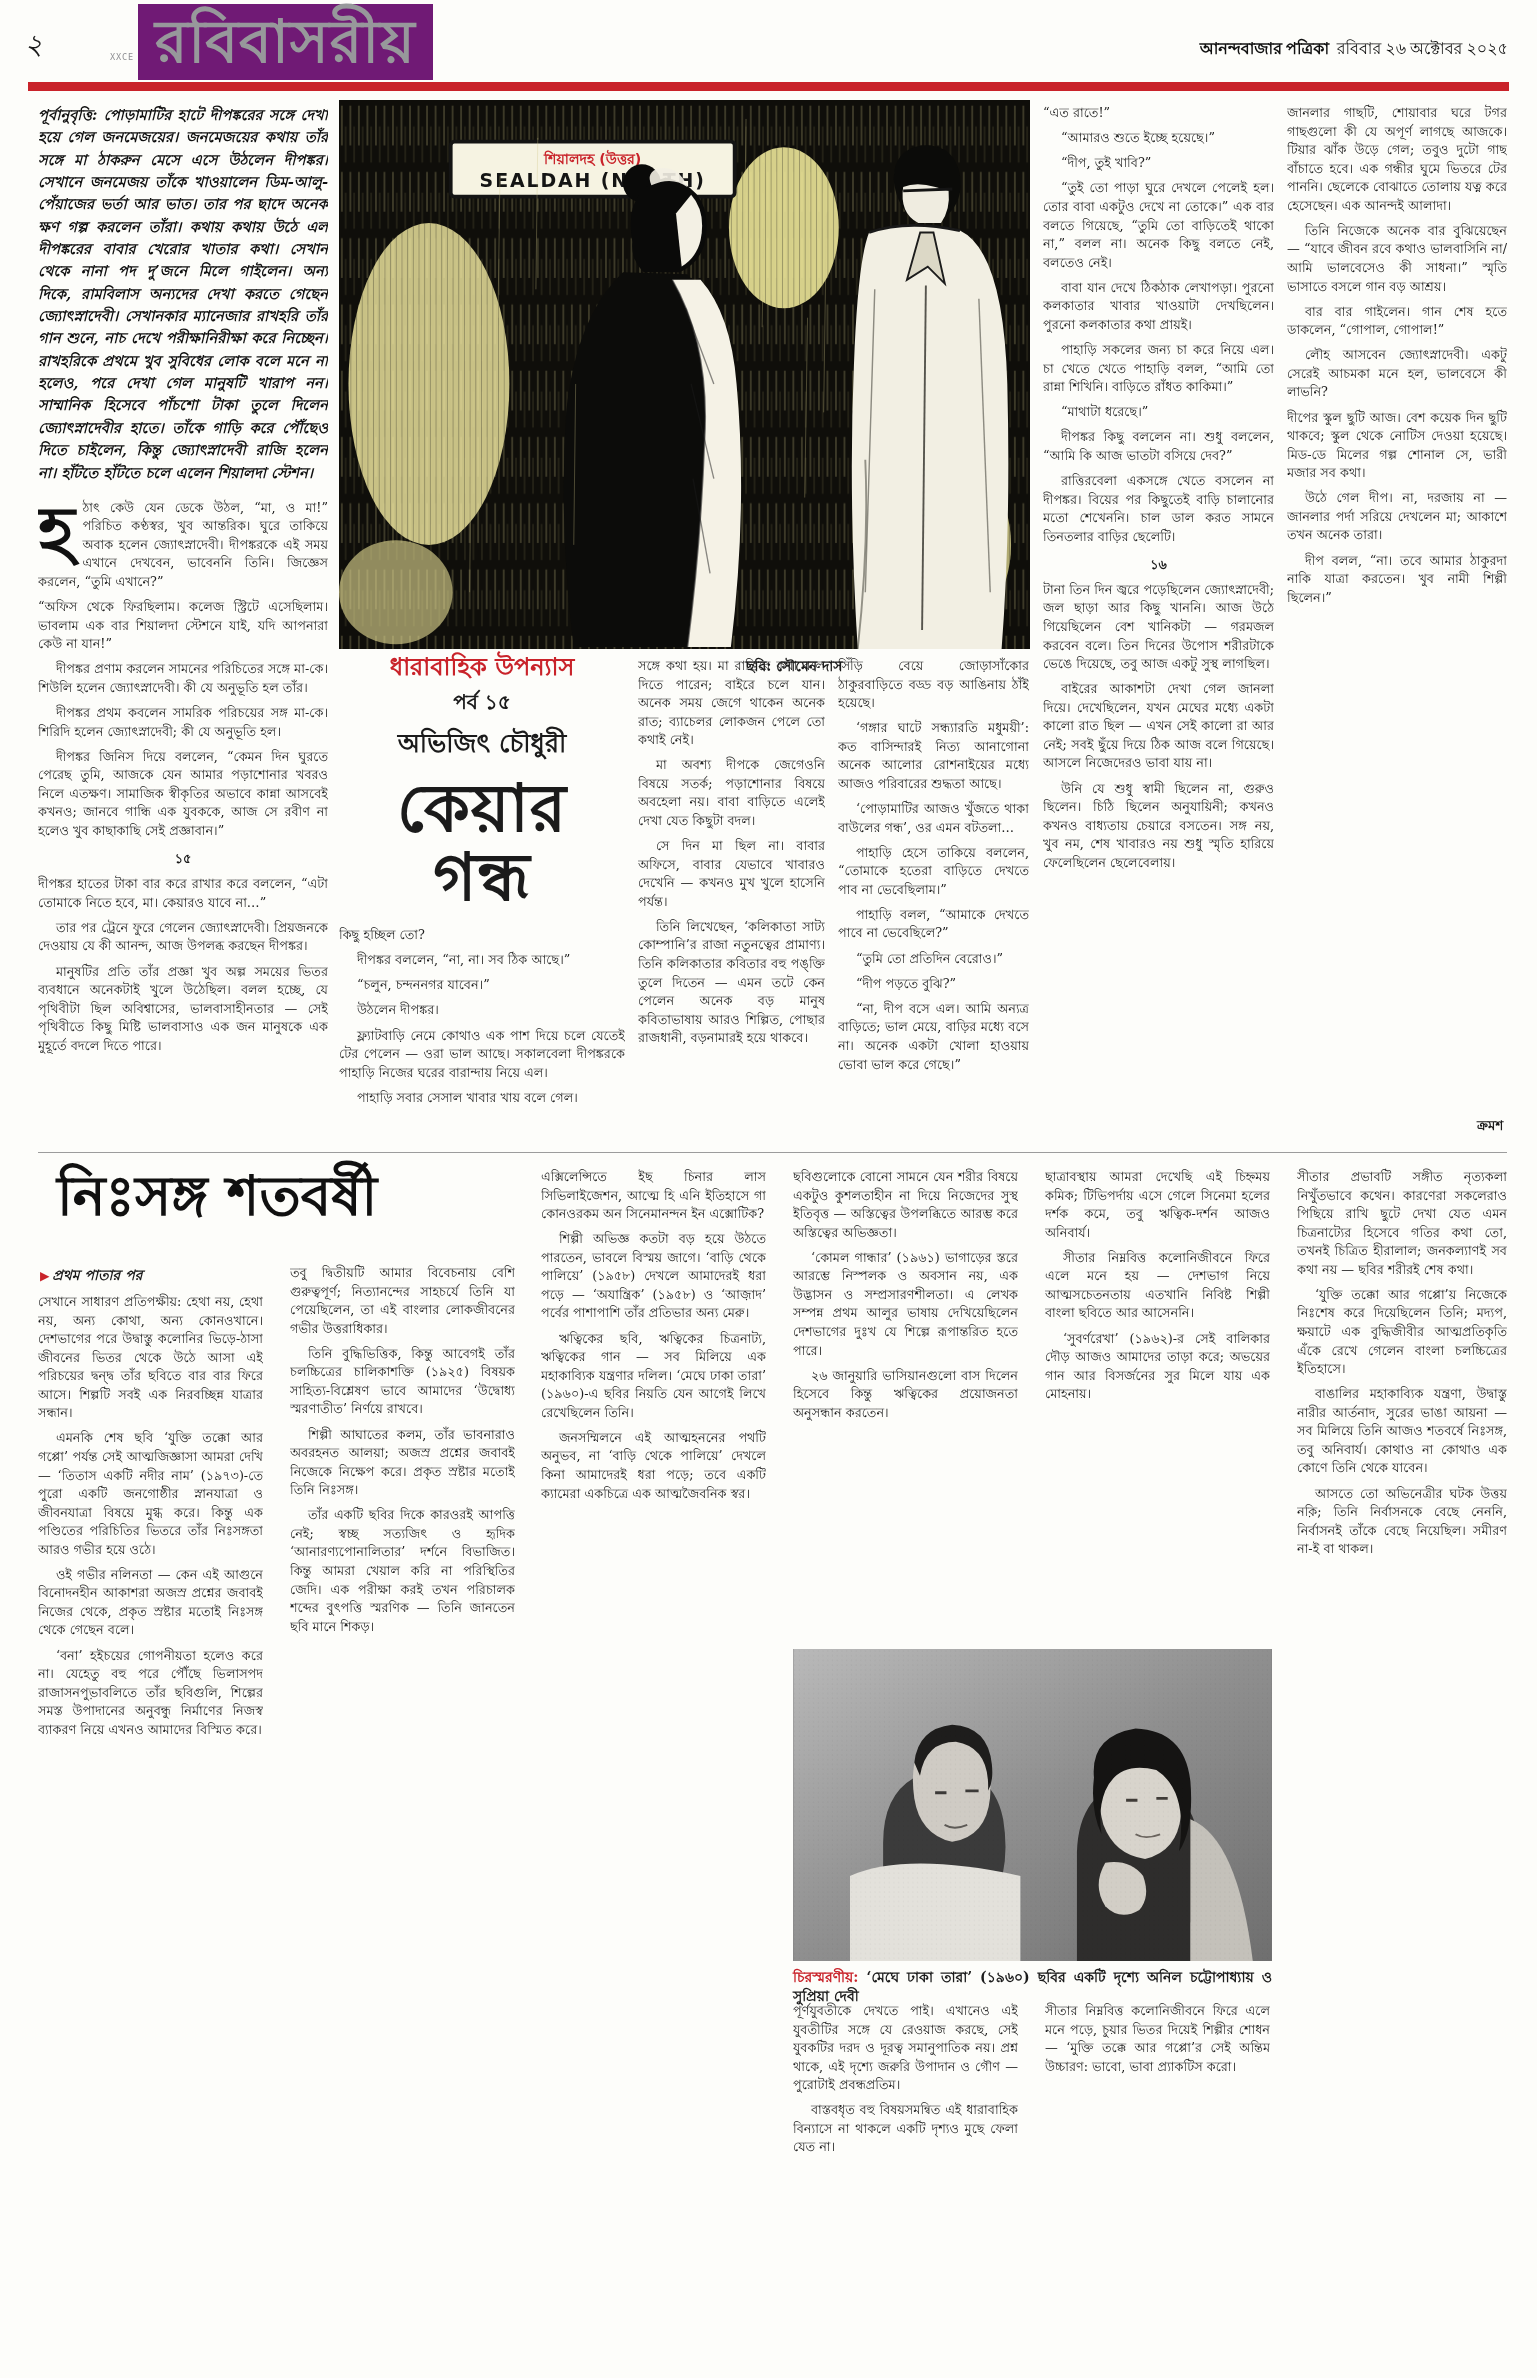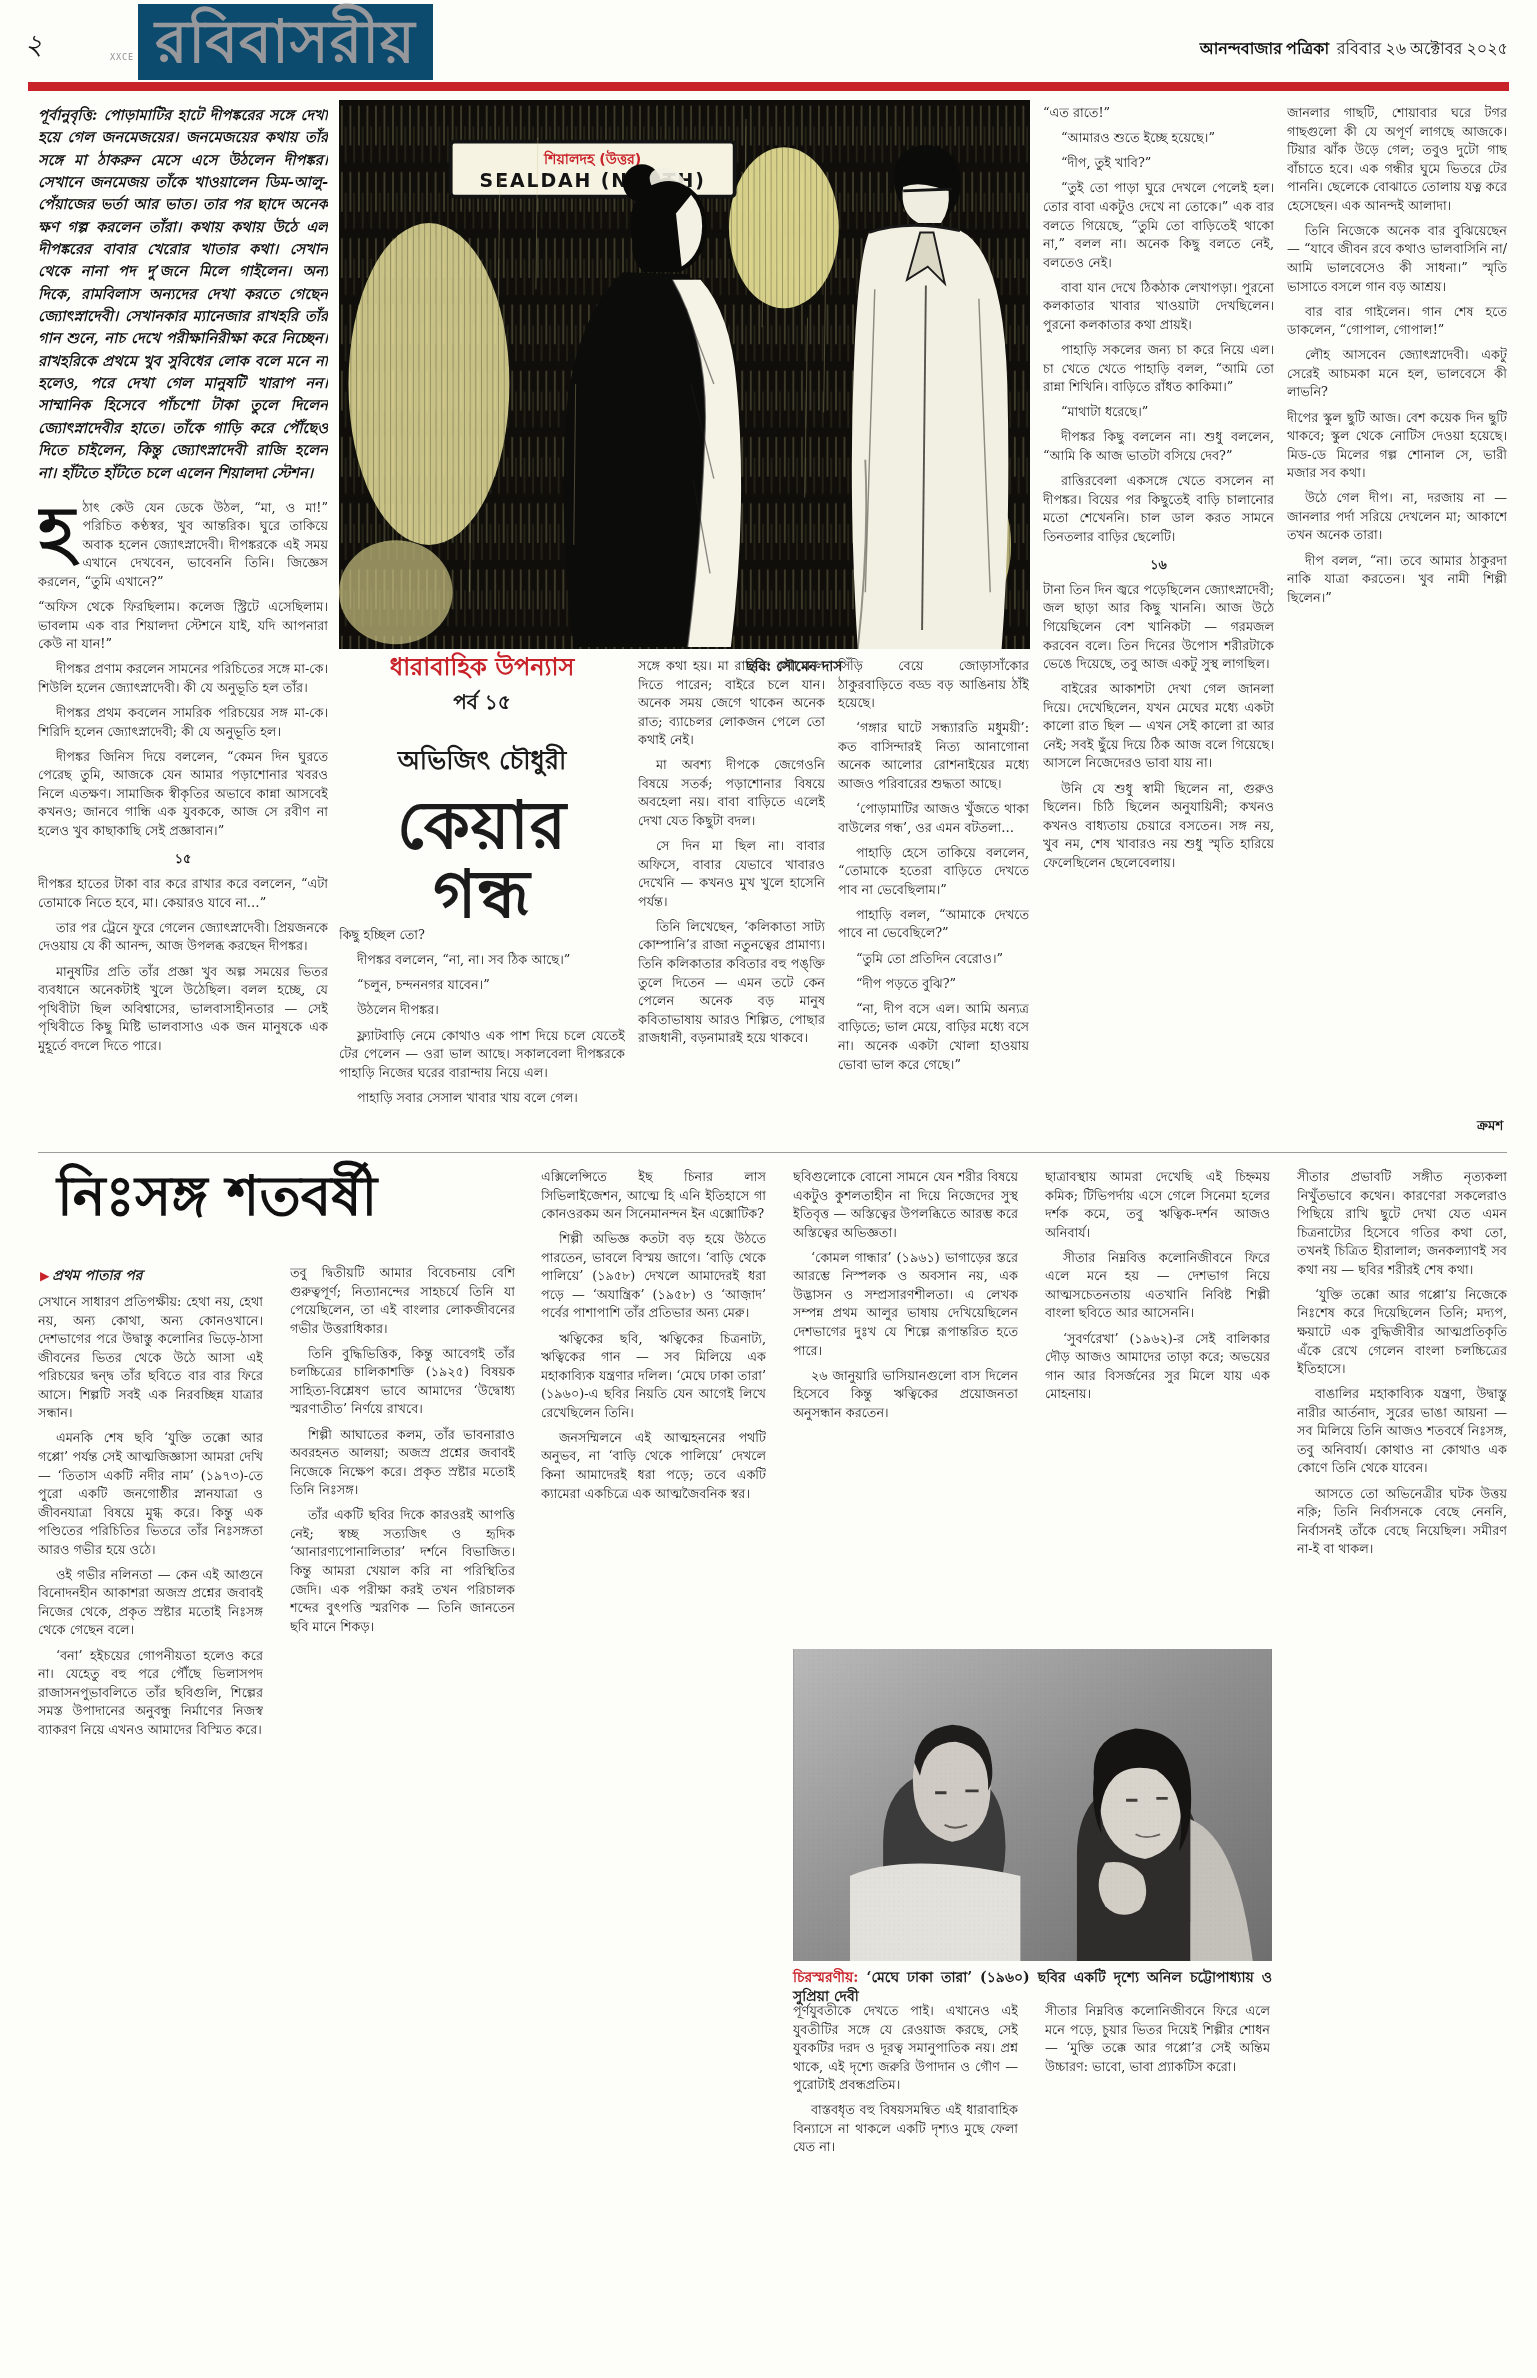--- a/index.html
+++ b/index.html
@@ -7,39 +7,39 @@
   body { font-family:"DejaVu Serif", serif; }
   #page {
     position:relative; width:1538px; height:2378px;
     background:#fdfdfa; color:#1b1b1b; overflow:hidden;
     margin:0 auto;
   }
   
   .page-num { position:absolute; left:24.6px; top:23px; font-size:28px; font-style:italic; color:#1b1b1b; }
   .red-bar { position:absolute; left:28px; top:82px; width:1481px; height:8.5px; background:#c9232a; }
   .masthead-tag { position:absolute; left:110px; top:52px; font-size:8.5px; letter-spacing:0.9px; color:#8e8f93; font-family:"DejaVu Sans Mono", monospace; }
-  .masthead { position:absolute; left:138px; top:3.8px; font-size:59px; font-weight:bold; color:#97989b; background:#0c4a6e; padding:0 17px; line-height:1.3; letter-spacing:0.9px; font-family:"DejaVu Sans", sans-serif; }
+  .masthead { position:absolute; left:138px; top:3.8px; font-size:59px; font-weight:bold; color:#97989b; background:#701a75; padding:0 17px; line-height:1.3; letter-spacing:0.9px; font-family:"DejaVu Sans", sans-serif; }
   .dateline { position:absolute; right:30px; top:36px; font-size:16px; color:#111; text-align:right; font-family:"Liberation Serif", serif; }
   .dateline b { font-weight:bold; margin-right:7.6px; }
   
   .col { position:absolute; overflow:hidden; text-align:justify; }
   .col .para { font-size:12.8px; line-height:1.45; margin-bottom:6.6px; text-indent:1.4em; }
   .col .para:first-child { text-indent:0; }
   
   .recap-label { font-weight:bold; font-style:italic; }
   .recap { font-size:14.7px; line-height:1.52; font-style:italic; font-weight:600; color:#101010; text-align:justify; margin-bottom:15px; }
   .dropcap { float:left; font-size:70px; line-height:0.82; padding:3.8px 7.6px 0 0; font-weight:bold; color:#111; }
   .dropcap-para { font-size:12.8px; line-height:1.45; text-align:justify; margin-bottom:6.6px; }
   .sec-num { text-align:center; font-weight:bold; font-size:18px; margin:9.5px 0; text-indent:0 !important; }
   .illus-box { position:absolute; left:339px; top:100px; width:691px; height:549px; background:#0f0e0a; }
   .photo-credit { position:absolute; left:746px; top:655px; width:284px; text-align:left; font-weight:bold; font-size:14px; }
   .serial-head { position:absolute; left:339px; top:653px; width:286px; text-align:center; }
   .serial-label { color:#c9232a; font-weight:bold; font-size:24px; line-height:1.15; }
   .serial-episode { font-weight:bold; font-size:20px; margin-top:6.6px; }
-  .serial-author { font-weight:bold; font-size:25.6px; margin-top:21px; }
+  .serial-author { font-weight:bold; font-size:25.6px; margin-top:4px; }
   .serial-title { font-weight:bold; font-size:66px; line-height:1.05; margin-top:7px; letter-spacing:0.9px; }
   .divider { position:absolute; left:38px; top:1152px; width:1469px; border-top:1.4px solid #9c9c9c; }
   .kramash { position:absolute; right:3.8px; bottom:1.9px; font-weight:bold; font-size:13.2px; }
   
   .f-title { position:absolute; left:57px; top:1168px; width:407px; font-size:55px; font-weight:bold; line-height:1.0; color:#101010; }
   .f-byline { position:absolute; left:40px; top:1264px; font-size:14px; font-weight:bold; font-style:italic; }
   .f-byline .arrow { color:#c9232a; font-style:normal; margin-right:2.8px; font-size:12.3px; }
   .f-photo { position:absolute; left:793px; top:1649px; width:479px; height:312px; background:#777; }
   .f-caption { position:absolute; left:793px; top:1968px; width:479px; font-size:14px; font-weight:bold; line-height:1.35; text-align:justify; }
   .f-caption .cap-label { color:#c9232a; font-weight:bold; }

